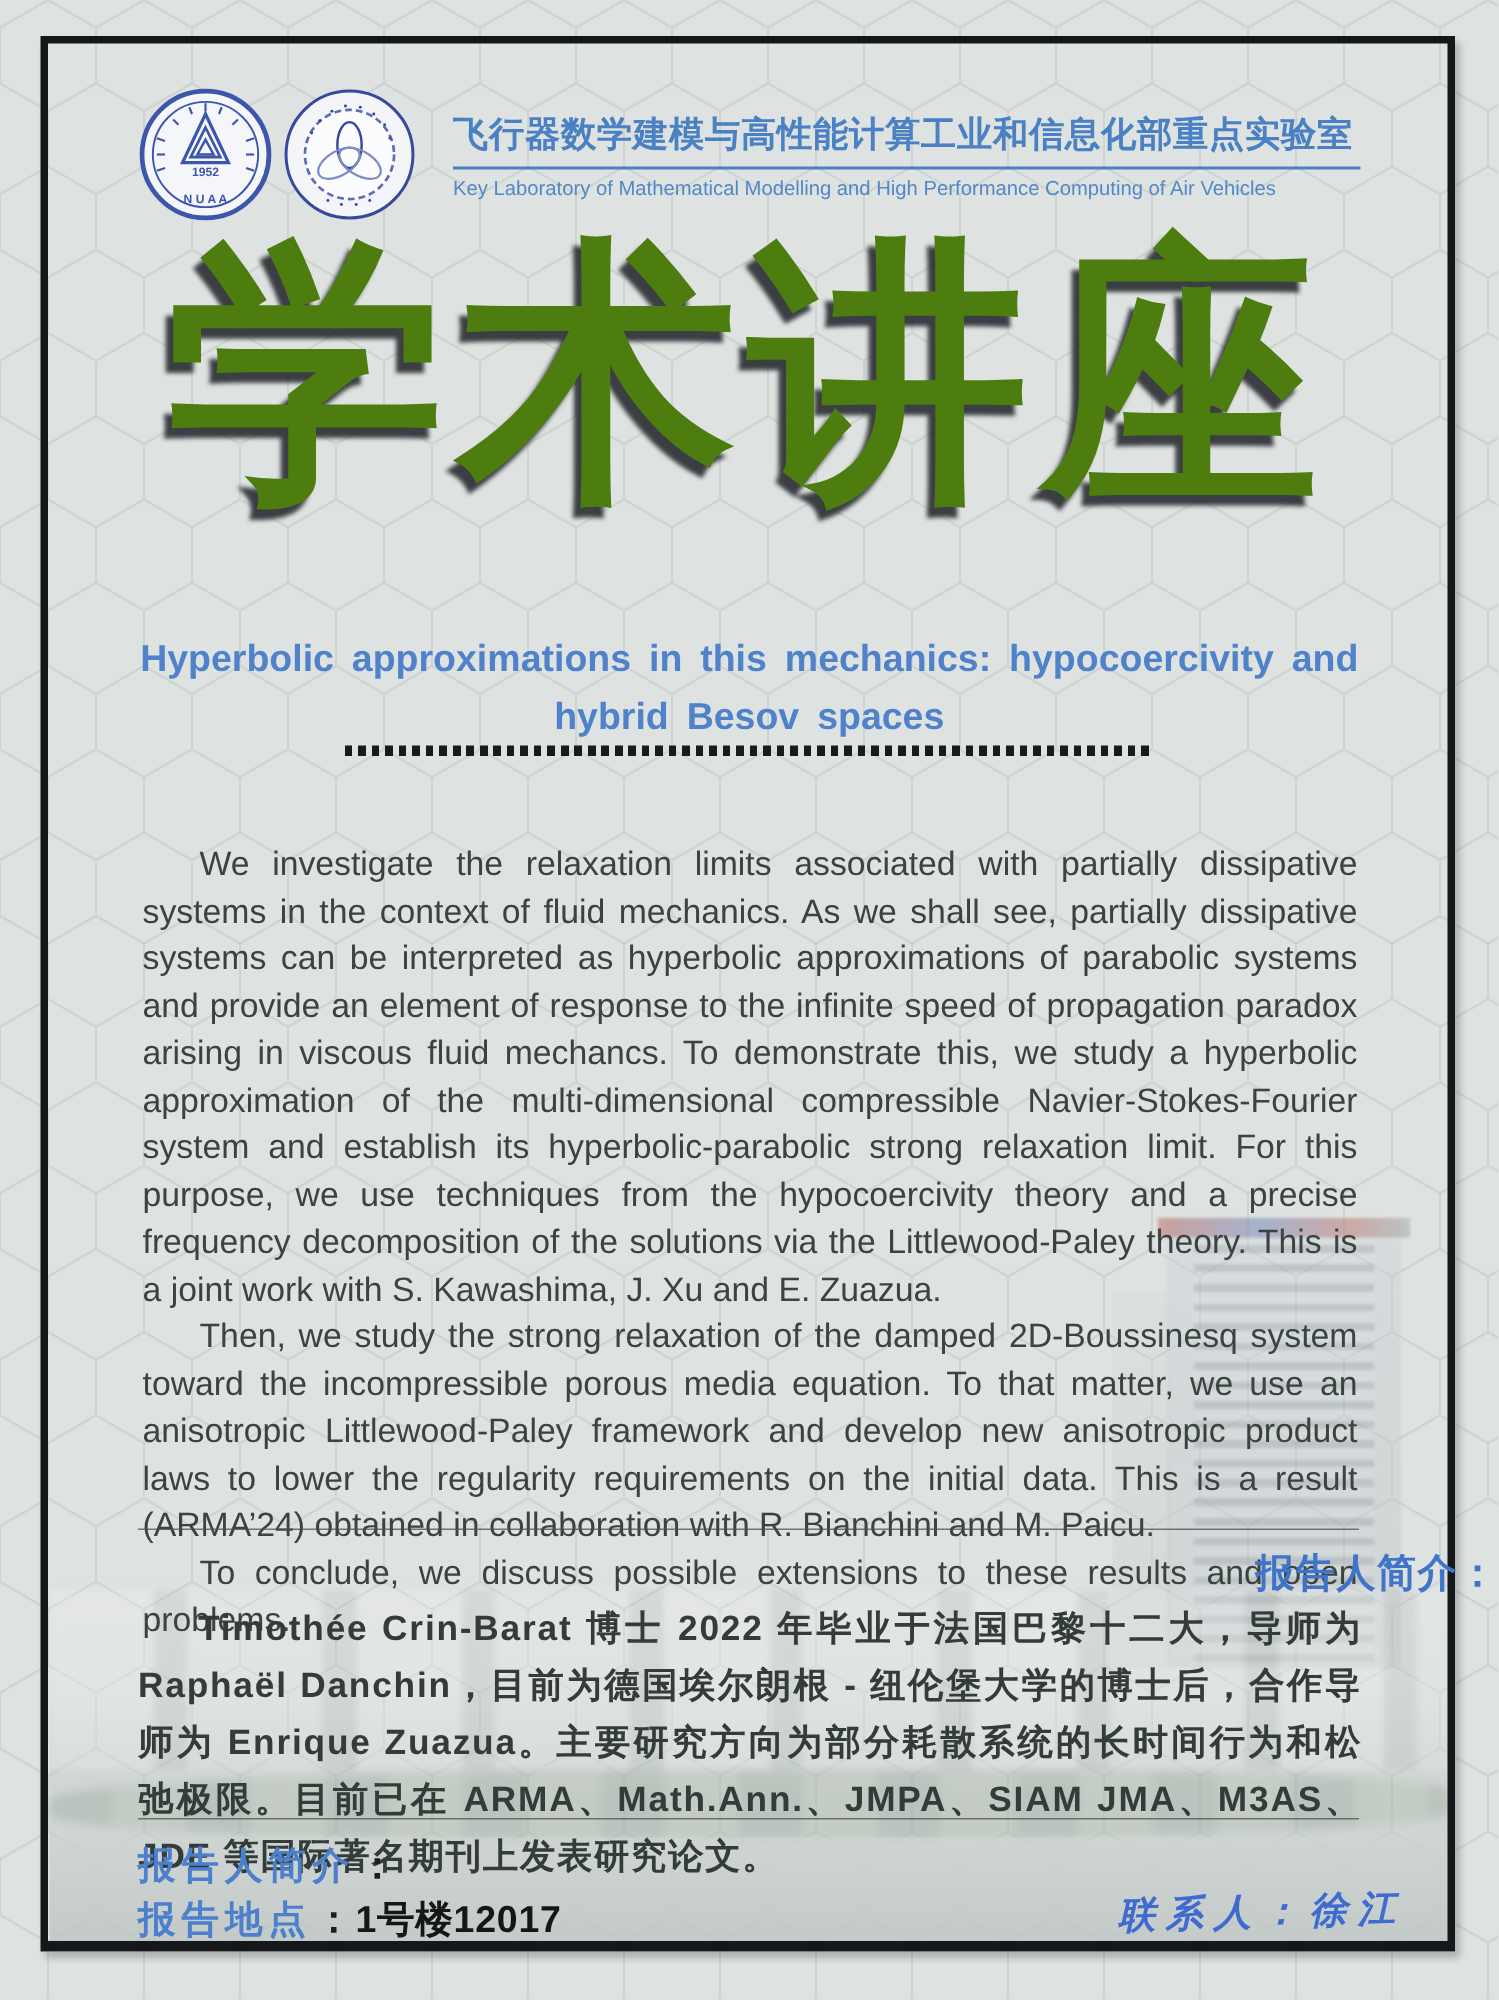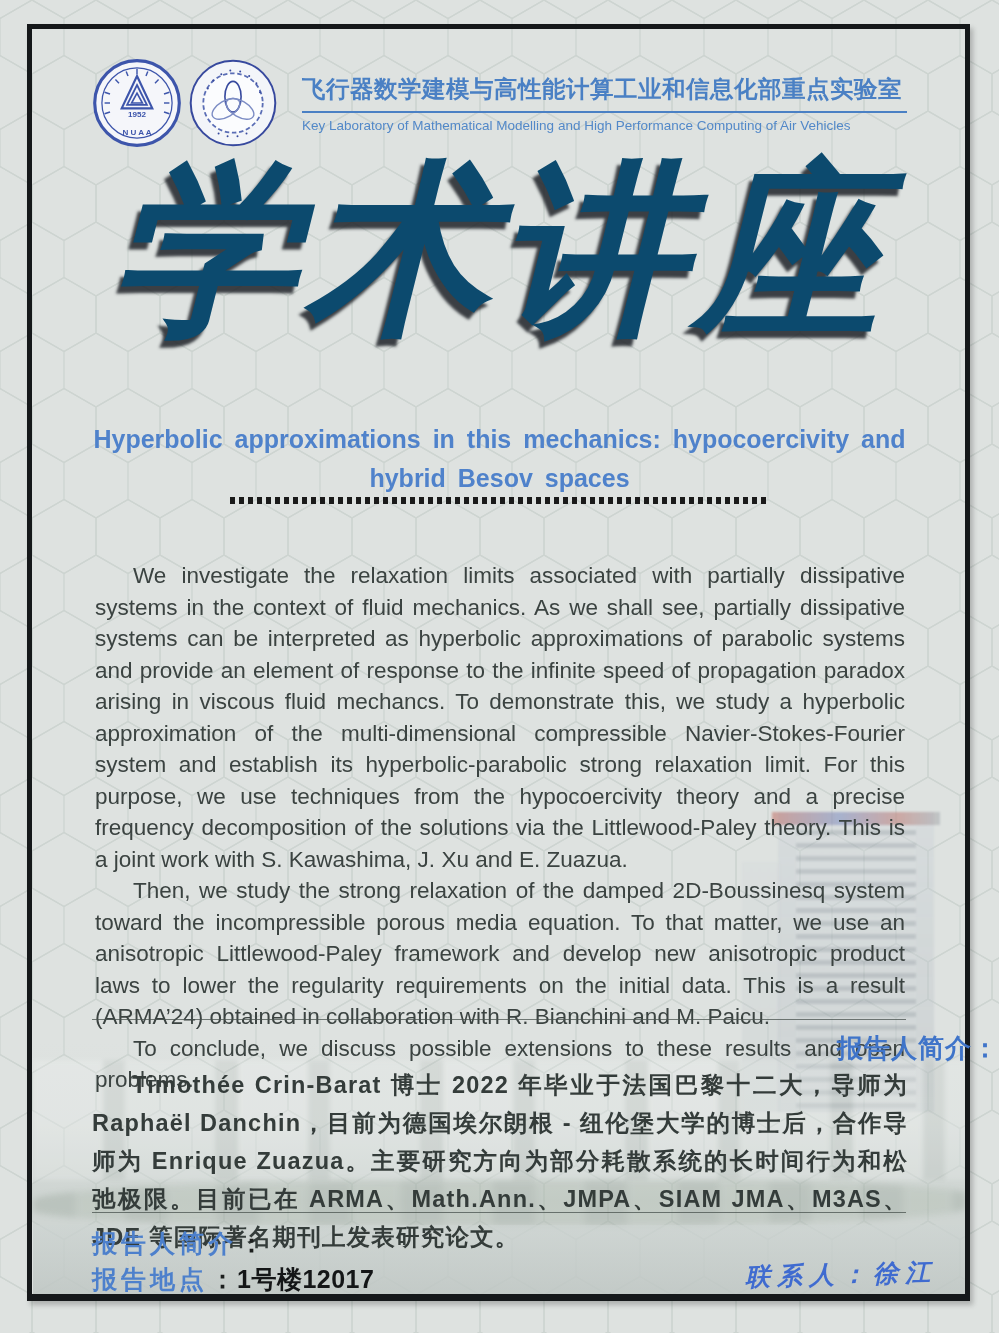--- a/index.html
+++ b/index.html
@@ -59,24 +59,23 @@
   .logo + .logo{margin-left:6px;}
   .header-text{margin-left:24px;flex:1;}
   .header-cn{
     color:#4a80c4;font-weight:bold;font-size:23.5px;letter-spacing:.5px;white-space:nowrap;
   }
   .header-rule{height:0;border-top:2px solid #4a80c4;margin:6px 0 5px 0;}
   .header-en{color:#5288c8;font-size:13.5px;white-space:nowrap;}
   
   .hero-cn{
     position:absolute;left:0;right:0;top:152px;text-align:center;
-    font-size:186px;line-height:1.05;font-weight:bold;color:#0c4a6e;letter-spacing:8px;
+    font-size:186px;line-height:1.05;font-weight:bold;color:#4d7c0f;letter-spacing:8px;
     text-shadow:-5px 7px 3px rgba(30,34,40,.85);
     white-space:nowrap;
-    font-style:italic;
   }
   .hero-en{
     position:absolute;left:0;right:0;top:355px;text-align:center;
     font-size:29px;font-weight:900;color:#101213;letter-spacing:1.5px;
   }
   
   .lec-title{
     position:absolute;left:70px;right:70px;top:420px;text-align:center;
     color:#4f82cb;font-weight:bold;font-size:25px;line-height:39px;word-spacing:5px;
   }

